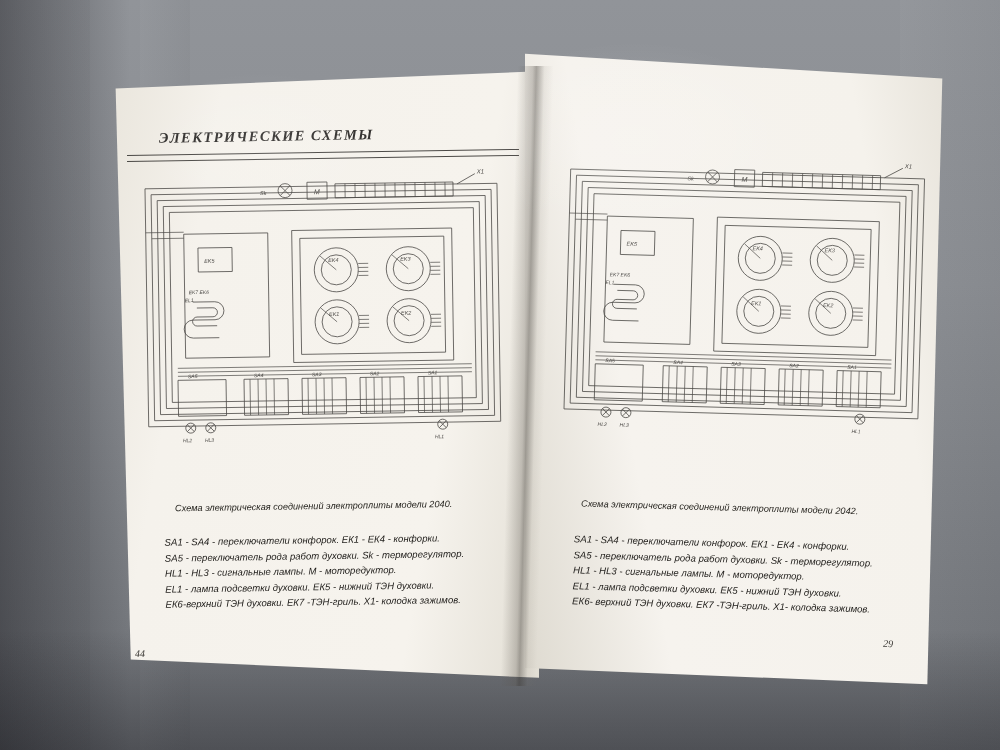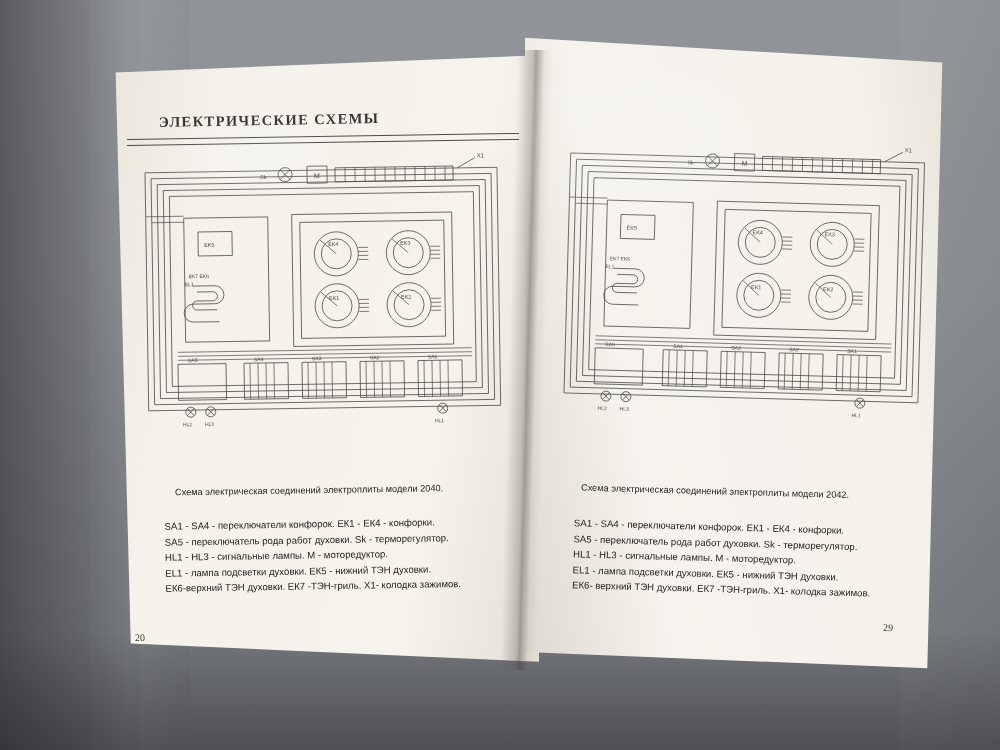--- a/index.html
+++ b/index.html
@@ -39,23 +39,24 @@
   .bg-shadow-bottom {
     position: absolute;
     left: 0; right: 0; bottom: 0; height: 120px;
     background: linear-gradient(0deg, rgba(20,20,25,0.35), rgba(20,20,25,0));
   }
 
   
   .book {
     position: absolute;
     left: 95px;
-    top: 24px;
+    top: 40px;
     width: 860px;
     height: 660px;
+    font-style: italic;
   }
   .page {
     position: absolute;
     background: #f2efe8;
     box-shadow: 0 6px 22px rgba(0,0,0,0.45);
   }
   
   .page-left {
     left: 12px;
     top: 30px;
@@ -289,21 +290,21 @@
         </div>
 
         <div class="caption" style="left:68px; top:430px; width:300px; transform: rotate(-0.9deg);">Схема электрическая соединений электроплиты модели 2040.</div>
 
         <div class="legend" style="left:58px; top:462px; width:340px; transform: rotate(-0.9deg);">SA1 - SA4 - переключатели конфорок. ЕК1 - ЕК4 - конфорки.
 SA5 - переключатель рода работ духовки. Sk - терморегулятор.
 HL1 - HL3 - сигнальные лампы. М - моторедуктор.
 EL1 - лампа подсветки духовки. ЕК5 - нижний ТЭН духовки.
 ЕК6-верхний ТЭН духовки. ЕК7 -ТЭН-гриль. Х1- колодка зажимов.</div>
 
-        <div class="pageno" style="left:28px; top:578px; transform: rotate(-0.9deg);">20</div>
+        <div class="pageno" style="left:28px; top:578px; transform: rotate(-0.9deg);">44</div>
       </div>
     </div>
 
     <div class="page page-right">
       <div class="page-inner">
 
         <div class="schem" style="left:36px; top:112px; transform: rotate(1.6deg);">
           <svg width="372" height="292" viewBox="0 0 372 292">
             <g fill="none" stroke="#4c4a47" stroke-width="0.8">
               <rect x="6" y="16" width="354" height="240"></rect>

